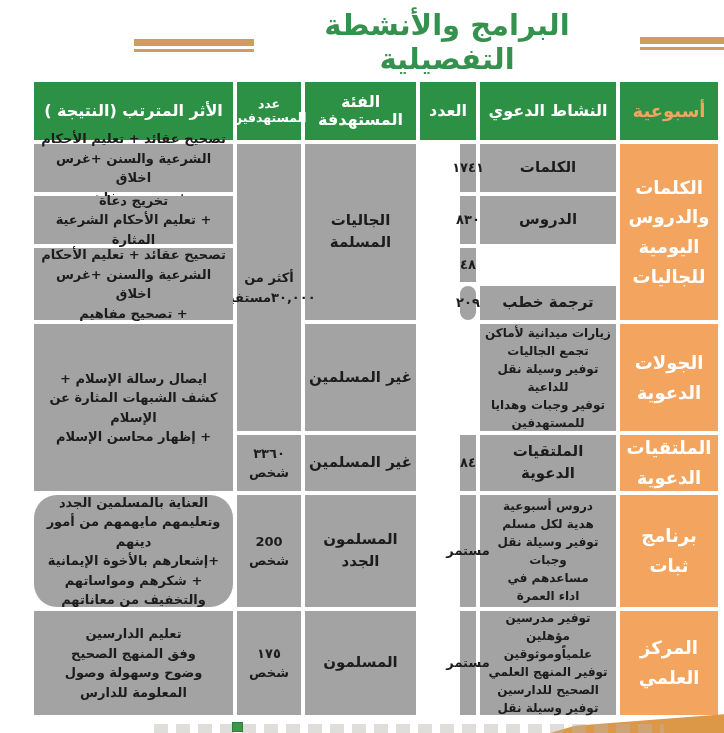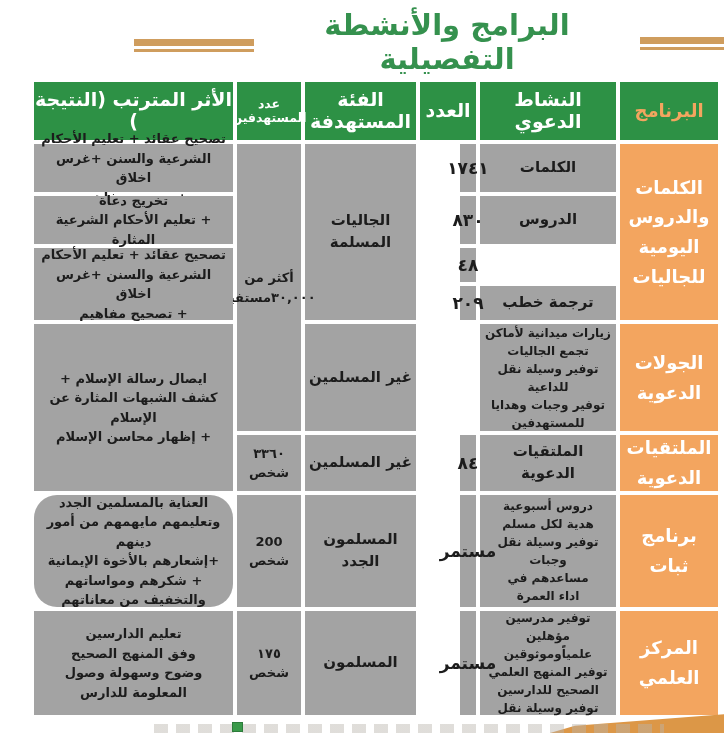--- a/index.html
+++ b/index.html
@@ -17,36 +17,36 @@
   .lines-left  { width:120px; margin-left:10px; margin-top:6px; }
   .page-title { flex:1; text-align:center; color:#35914e; font-weight:bold;
                 font-size:29px; letter-spacing:0; padding:0 8px; }
 
   
   .tbl { position:absolute; top:82px; right:6px; width:688px;
          display:grid; direction:rtl; gap:4px;
          grid-template-columns:98px 136px 56px 111px 64px 199px;
          grid-template-rows:58px 48px 48px 34px 34px 107px 56px 112px 104px; }
 
-  .th { background:#2d9145; color:#ffffff; font-weight:bold; font-size:19px;
+  .th { background:#2d9145; color:#ffffff; font-weight:bold; font-size:16px;
         display:flex; align-items:center; justify-content:center; text-align:center;
         white-space:pre-line; line-height:1.15; }
   .th.program-head { color:#f3a55f; font-size:18px; }
   .th.small { font-size:12.5px; }
 
   .prog { background:#f3a55f; color:#ffffff; font-weight:bold; font-size:18px;
           display:flex; align-items:center; justify-content:center; text-align:center;
           white-space:pre-line; line-height:1.65; position:relative; }
 
   .cell { background:#a3a3a3; color:#1c1c1c; font-weight:bold;
           display:flex; align-items:center; justify-content:center; text-align:center;
           white-space:pre-line; line-height:1.45; font-size:15px; padding:2px 4px; }
   .cell.tiny  { font-size:12px;  line-height:1.5; }
   .cell.small { font-size:13px;  line-height:1.5; }
-  .cell.num   { font-size:17px;margin-left:40px; }
+  .cell.num   { font-size:13px;margin-left:40px; }
 
   
   .ribbon { position:absolute; right:-4px; top:714px; width:178px; height:19px;
             background:#dc9747; clip-path:polygon(100% 0, 100% 100%, 0 100%, 14% 62%); }
   .footer-strip { position:absolute; left:30px; right:60px; bottom:0; height:9px;
                   opacity:.45;
                   background:repeating-linear-gradient(90deg,#b9b4ac 0 14px,transparent 14px 22px); }
   .legend-square { position:absolute; left:108px; bottom:1px; width:11px; height:10px;
                    background:#3a9a4a; border:1px solid #2d7c3b; }
 </style>
@@ -62,21 +62,21 @@
     </div>
     <div class="page-title">البرامج والأنشطة التفصيلية</div>
     <div class="title-lines lines-left">
       <div class="bar-thick"></div>
         <div class="bar-thin"></div>
     </div>
   </div>
 
   <div class="tbl">
 
-    <div class="th program-head" style="grid-column:1; grid-row:1;">البرنامج</div>
+    <div class="th program-head" style="grid-column:1; grid-row:1;">أسبوعية</div>
     <div class="th" style="grid-column:2; grid-row:1;">النشاط الدعوي</div>
     <div class="th" style="grid-column:3; grid-row:1;">العدد</div>
     <div class="th" style="grid-column:4; grid-row:1;">الفئة المستهدفة</div>
     <div class="th small" style="grid-column:5; grid-row:1;">عدد
 المستهدفين</div>
     <div class="th" style="grid-column:6; grid-row:1;">الأثر المترتب (النتيجة )</div>
 
     <div class="prog" style="grid-column:1; grid-row:2 / span 4;">الكلمات
 والدروس
 اليومية
@@ -109,21 +109,21 @@
 اداء العمرة</div>
     <div class="cell tiny" style="grid-column:2; grid-row:9;">توفير مدرسين مؤهلين
 علمياًوموثوقين
 توفير المنهج العلمي
 الصحيح للدارسين
 توفير وسيلة نقل</div>
 
     <div class="cell num" style="grid-column:3; grid-row:2;">١٧٤١</div>
     <div class="cell num" style="grid-column:3; grid-row:3;">٨٣٠</div>
     <div class="cell num" style="grid-column:3; grid-row:4;">٤٨</div>
-    <div class="cell num" style="grid-column:3; grid-row:5;">٢٠٩</div>
+    <div class="cell num" style="grid-column:3; grid-row:5;border-radius:10px;">٢٠٩</div>
     <div class="cell num" style="grid-column:3; grid-row:7;">٨٤</div>
     <div class="cell num" style="grid-column:3; grid-row:8;">مستمر</div>
     <div class="cell num" style="grid-column:3; grid-row:9;">مستمر</div>
 
     <div class="cell" style="grid-column:4; grid-row:2 / span 4;">الجاليات
 المسلمة</div>
     <div class="cell" style="grid-column:4; grid-row:6;">غير المسلمين</div>
     <div class="cell" style="grid-column:4; grid-row:7;">غير المسلمين</div>
     <div class="cell" style="grid-column:4; grid-row:8;">المسلمون
 الجدد</div>

